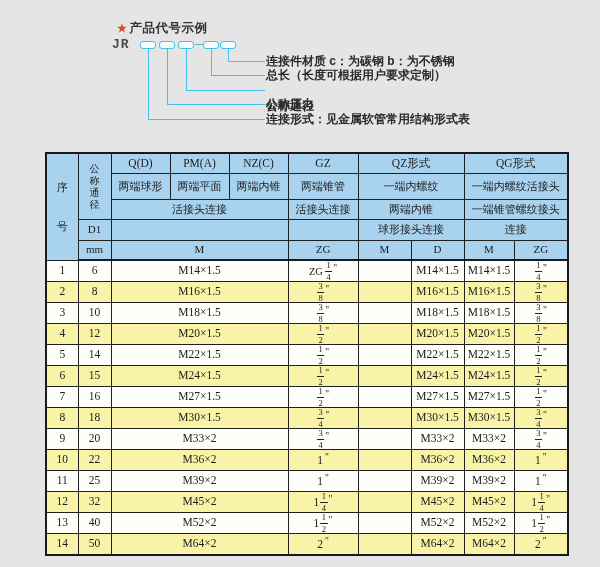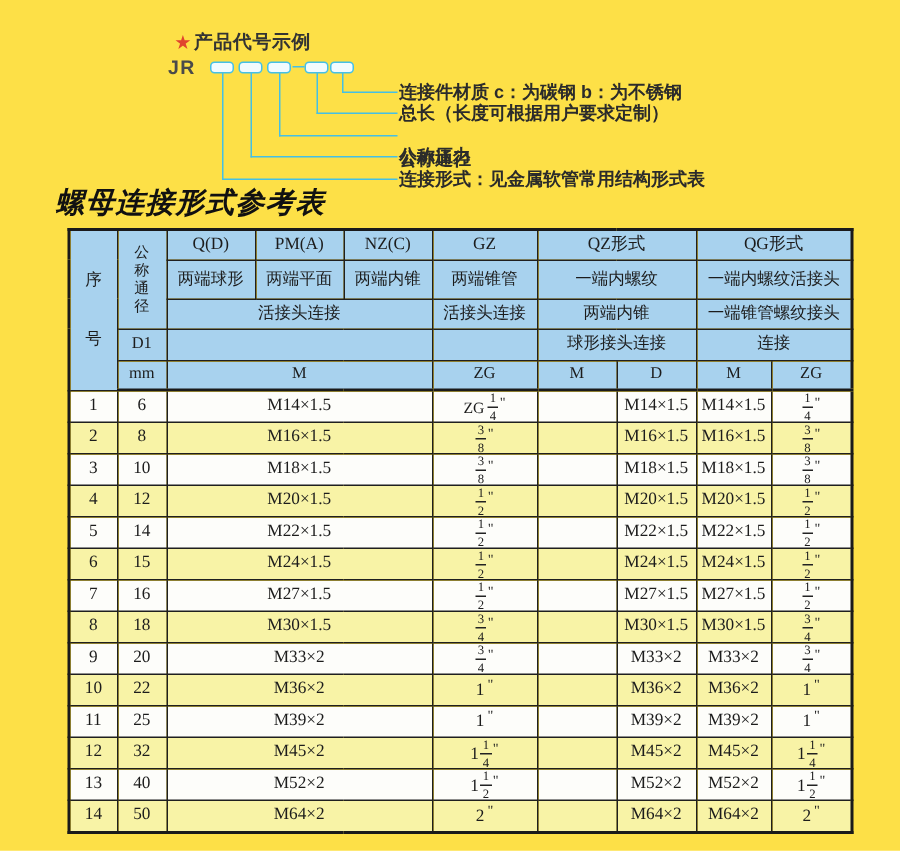--- a/index.html
+++ b/index.html
@@ -1,22 +1,22 @@
 <!DOCTYPE html>
 <html><head>
 <meta charset="utf-8">
 <style>
   html,body{margin:0;padding:0;}
   body{font-family:"Liberation Sans", sans-serif; background:#ffffff;}
-  .page{position:relative; width:600px; height:567px; background:#fde047; overflow:hidden;}
+  .page{position:relative; width:600px; height:567px; background:#e5e5e5; overflow:hidden;}
 
   
   .d-title{position:absolute; left:117px; top:20px; font-size:12.5px; font-weight:bold; color:#333; letter-spacing:0.5px;}
   .star{color:#e0432e; margin-right:2px; font-size:11px;}
-  .jr{position:absolute; left:112px; top:37px; font-size:13px; font-weight:bold; color:#4a4a4a; letter-spacing:1px;}
+  .jr{position:absolute; left:112px; top:37px; font-size:13px; font-weight:bold; color:#4a4a4a; letter-spacing:1px;font-family:Liberation Mono, monospace;}
   .cbox{position:absolute; top:41px; width:14px; height:6px; border:1.6px solid #45c0e6; border-radius:3px; background:#f2fbfe;}
   .cdash{position:absolute; top:44px; width:8px; height:0; border-top:1.6px solid #45c0e6;}
   .lshape{position:absolute; border-left:1.6px solid #45c0e6; border-bottom:1.6px solid #45c0e6;}
   .dlabel{position:absolute; left:266px; height:14px; line-height:14px; font-size:12px; font-weight:bold; color:#2b2b2b; white-space:nowrap;}
 
   
   .table-title{position:absolute; left:37px; top:122px; margin:0; font-family:"DejaVu Serif", serif; font-style:italic; font-weight:bold; font-size:19px; color:#111; letter-spacing:1px;}
 
   
   table.ref{position:absolute; left:45px; top:152px; border-collapse:collapse; table-layout:fixed; border:2px solid #1a1a1a; font-family:"Liberation Serif", serif; color:#1c1c1c;}
@@ -63,21 +63,20 @@
     <div class="lshape" style="left:167px; top:48px; width:97px; height:56px;"></div>
     <div class="lshape" style="left:148px; top:48px; width:116px; height:71px;"></div>
 
     <div class="dlabel" style="top:54px;">连接件材质  c：为碳钢  b：为不锈钢</div>
     <div class="dlabel" style="top:68px;">总长（长度可根据用户要求定制）</div>
     <div class="dlabel" style="top:83px;margin-top:16px;">公称通径</div>
     <div class="dlabel" style="top:97px;">公称压力</div>
     <div class="dlabel" style="top:112px;">连接形式：见金属软管常用结构形式表</div>
   </div>
 
-  <h1 class="table-title">螺母连接形式参考表</h1>
 
   <table class="ref">
     <colgroup>
       <col style="width:32px">
         <col style="width:33px">
         <col style="width:59px">
         <col style="width:59px">
         <col style="width:59px">
       <col style="width:70px">
         <col style="width:53px">

